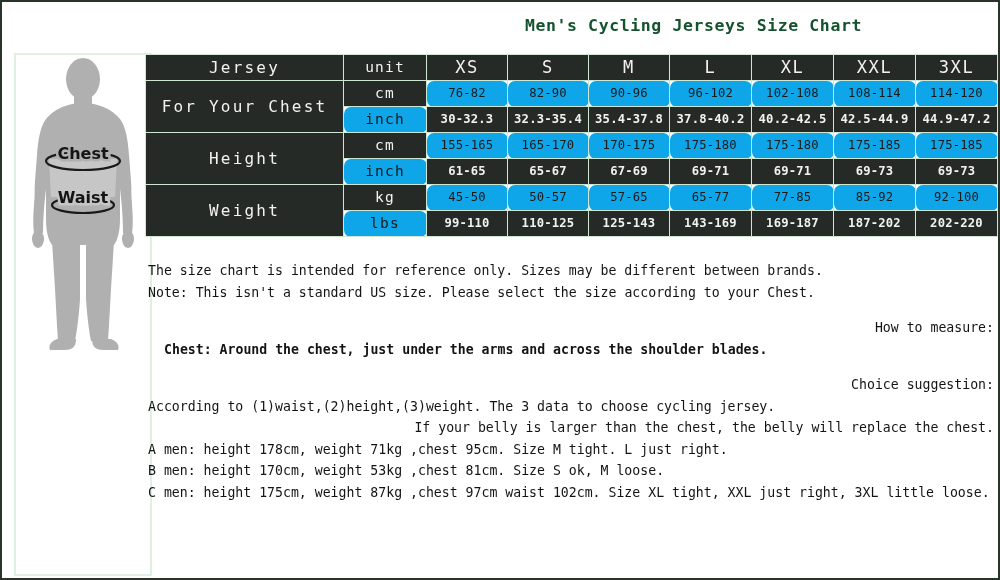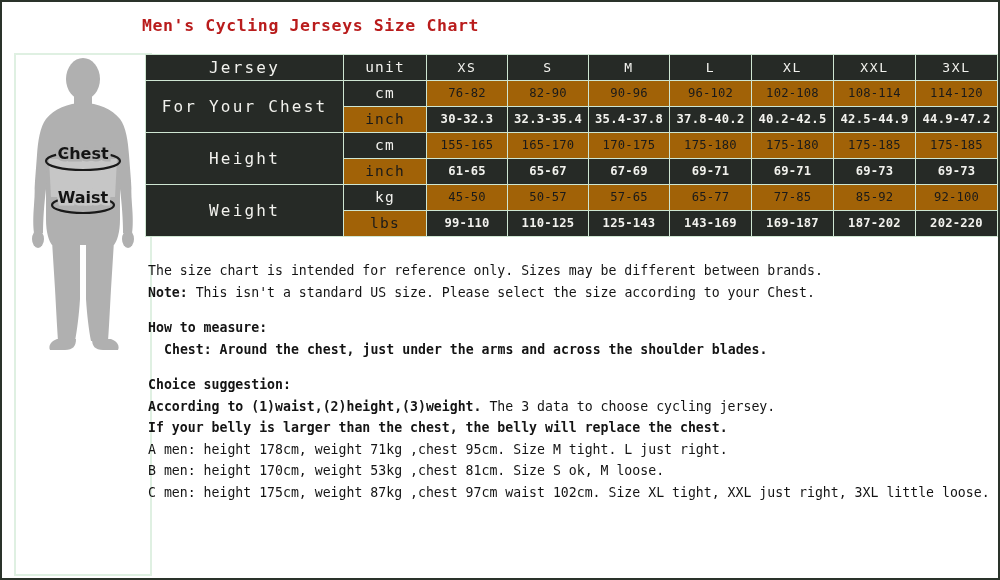--- a/index.html
+++ b/index.html
@@ -19,25 +19,25 @@
     background: #ffffff;
     overflow: hidden;
   }
 
   
   #title {
     position: absolute;
     left: 140px;
     top: 14px;
     width: 720px;
-    text-align: left;
+    text-align: right;
     font-size: 16.5px;
     font-weight: bold;
     letter-spacing: 0.6px;
-    color: #b91c1c;
+    color: #14532d;
     font-family: "DejaVu Sans Mono", "Liberation Mono", monospace;
   }
 
   
   #figure-panel {
     position: absolute;
     left: 4px;
     top: 51px;
     width: 138px;
     height: 523px;
@@ -69,25 +69,26 @@
     height: 25px;
     line-height: 25px;
     white-space: nowrap;
     overflow: hidden;
   }
   .dark {
     background: #262a26;
     color: #f2f2ee;
   }
   .light {
-    background: #a16207;
+    background: #0ea5e9;
     color: #1a1a1a;
+    border-radius: 7px;
   }
   .hdr {
-    font-size: 13px;
+    font-size: 17px;
     letter-spacing: 1.6px;
     height: 35px;
     line-height: 35px;
   }
   .rowlabel {
     font-size: 16px;
     letter-spacing: 2.2px;
   }
   .unitcell {
     font-size: 14.5px;
@@ -105,21 +106,21 @@
     left: 146px;
     top: 258px;
     width: 846px;
     color: #141414;
     font-size: 13.2px;
     line-height: 21.5px;
     font-family: "DejaVu Sans Mono", "Liberation Mono", monospace;
   }
   .nline { white-space: nowrap; }
   .wrapline { white-space: normal; }
-  .b { font-weight: bold; }
+  .b { font-weight: normal; text-align: right; }
   .gap-md { height: 14px; }
   .indent { padding-left: 16px; font-weight: bold; }
 </style>
 </head>
 <body>
 
 <div id="page">
 
   <div id="title">Men's Cycling Jerseys Size Chart</div>
 

